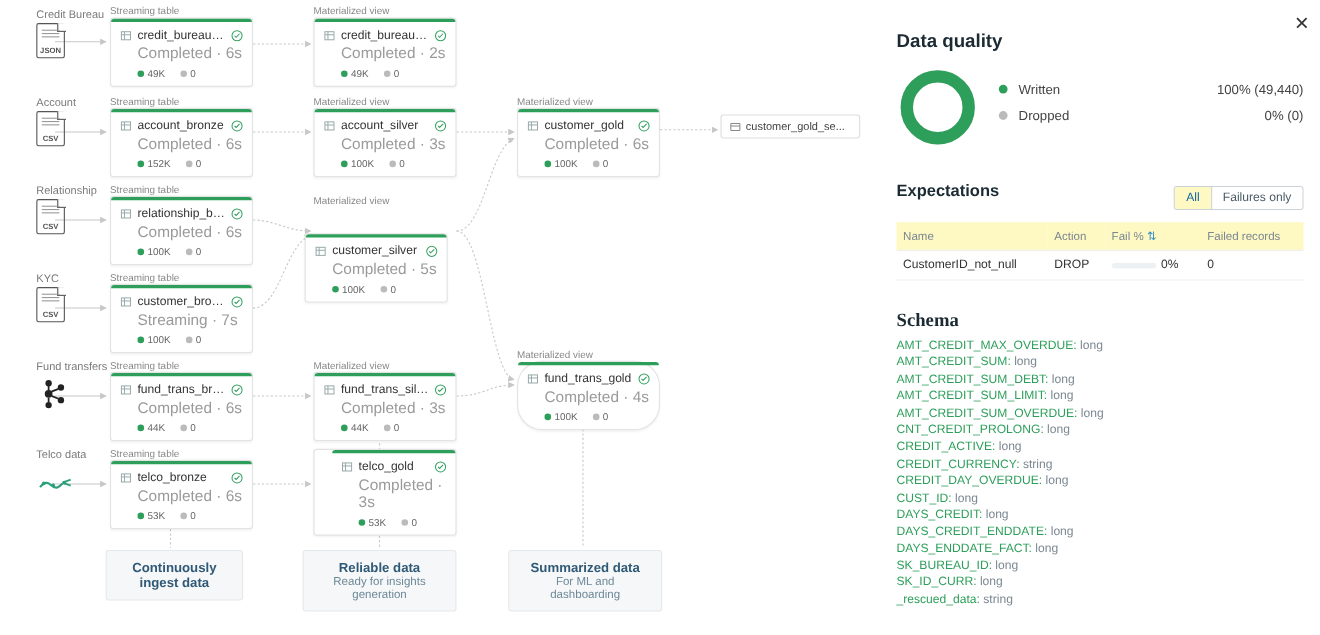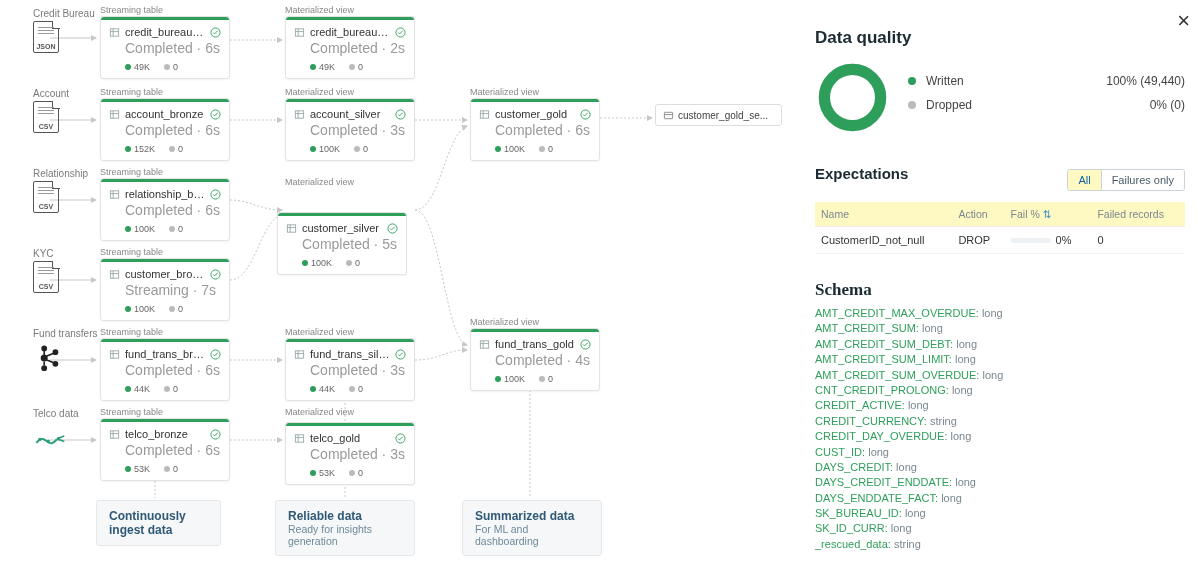--- a/index.html
+++ b/index.html
@@ -26,21 +26,21 @@
   .card .check { width:11px; height:11px; }
   .card .sub { font-size:14px; color:#9a9a9a; padding:0 8px 2px 24px; }
   .card .stats { display:flex; gap:14px; padding:4px 8px 6px 24px; font-size:9px; color:#666; align-items:center; }
   .dot { width:6px; height:6px; border-radius:50%; display:inline-block; margin-right:3px; }
   .dot.green { background:#2e9f5b; }
   .dot.grey { background:#bbb; }
 
   .view-card { position:absolute; width:127px; height:22px; border:1px solid #ddd; border-radius:3px; display:flex; align-items:center; padding:0 7px; gap:4px; font-size:10px; color:#444; background:#fff; }
 
   
-  .caption { position:absolute; background:#f5f7f8; border:1px solid #e5e8ea; border-radius:3px; padding:8px 12px; font-size:11px; color:#2f5976; }
+  .caption { position:absolute; background:#f5f7f8; border:1px solid #e5e8ea; border-radius:3px; padding:8px 12px; text-align:center; font-size:11px; color:#2f5976; }
   .caption .t { font-weight:600; font-size:12px; color:#2f5976; }
   .caption .s { color:#6e8999; font-size:10.5px; }
 
   
   .panel { position:absolute; left:815px; top:28px; width:370px; }
   .panel h2 { font-size:17px; font-weight:600; margin-bottom:12px; color:#1b2a33; }
   .dq { display:flex; align-items:center; gap:18px; }
   .donut { width:75px; height:75px; position:relative; }
   .donut svg { width:75px; height:75px; }
   .legend { flex:1; }
@@ -396,21 +396,21 @@
             <path d="M7 12l3 3 7-7" fill="none" stroke="#2e9f5b" stroke-width="2"></path>
           </svg>
         </div>
         <div class="sub">Completed · 3s</div>
         <div class="stats">
           <span><span class="dot green"></span>44K</span>
           <span><span class="dot grey"></span>0</span>
         </div>
       </div>
       <div class="col-label" style="left: 470px; top: 317px;">Materialized view</div>
-      <div class="card" style="left: 470px; top: 328px;">
+      <div class="card" style="left: 470px; top: 328px; border-radius: 23px;">
         <div class="bar"></div>
         <div class="head">
           <svg width="11" height="11" viewBox="0 0 24 24">
             <rect x="3" y="4" width="18" height="16" fill="none" stroke="#9aa" stroke-width="2"></rect>
             <line x1="3" y1="10" x2="21" y2="10" stroke="#9aa" stroke-width="2"></line>
             <line x1="9" y1="4" x2="9" y2="20" stroke="#9aa" stroke-width="2"></line>
           </svg>
           <span class="title">fund_trans_gold</span>
           <svg class="check" viewBox="0 0 24 24">
             <circle cx="12" cy="12" r="10" fill="none" stroke="#2e9f5b" stroke-width="2"></circle>
@@ -438,21 +438,21 @@
             <path d="M7 12l3 3 7-7" fill="none" stroke="#2e9f5b" stroke-width="2"></path>
           </svg>
         </div>
         <div class="sub">Completed · 6s</div>
         <div class="stats">
           <span><span class="dot green"></span>53K</span>
           <span><span class="dot grey"></span>0</span>
         </div>
       </div>
       <div class="col-label" style="left: 285px; top: 407px;">Materialized view</div>
-      <div class="card" style="left: 285px; top: 422px;">
+      <div class="card" style="left: 285px; top: 408px; padding-left: 16px;">
         <div class="bar"></div>
         <div class="head">
           <svg width="11" height="11" viewBox="0 0 24 24">
             <rect x="3" y="4" width="18" height="16" fill="none" stroke="#9aa" stroke-width="2"></rect>
             <line x1="3" y1="10" x2="21" y2="10" stroke="#9aa" stroke-width="2"></line>
             <line x1="9" y1="4" x2="9" y2="20" stroke="#9aa" stroke-width="2"></line>
           </svg>
           <span class="title">telco_gold</span>
           <svg class="check" viewBox="0 0 24 24">
             <circle cx="12" cy="12" r="10" fill="none" stroke="#2e9f5b" stroke-width="2"></circle>

